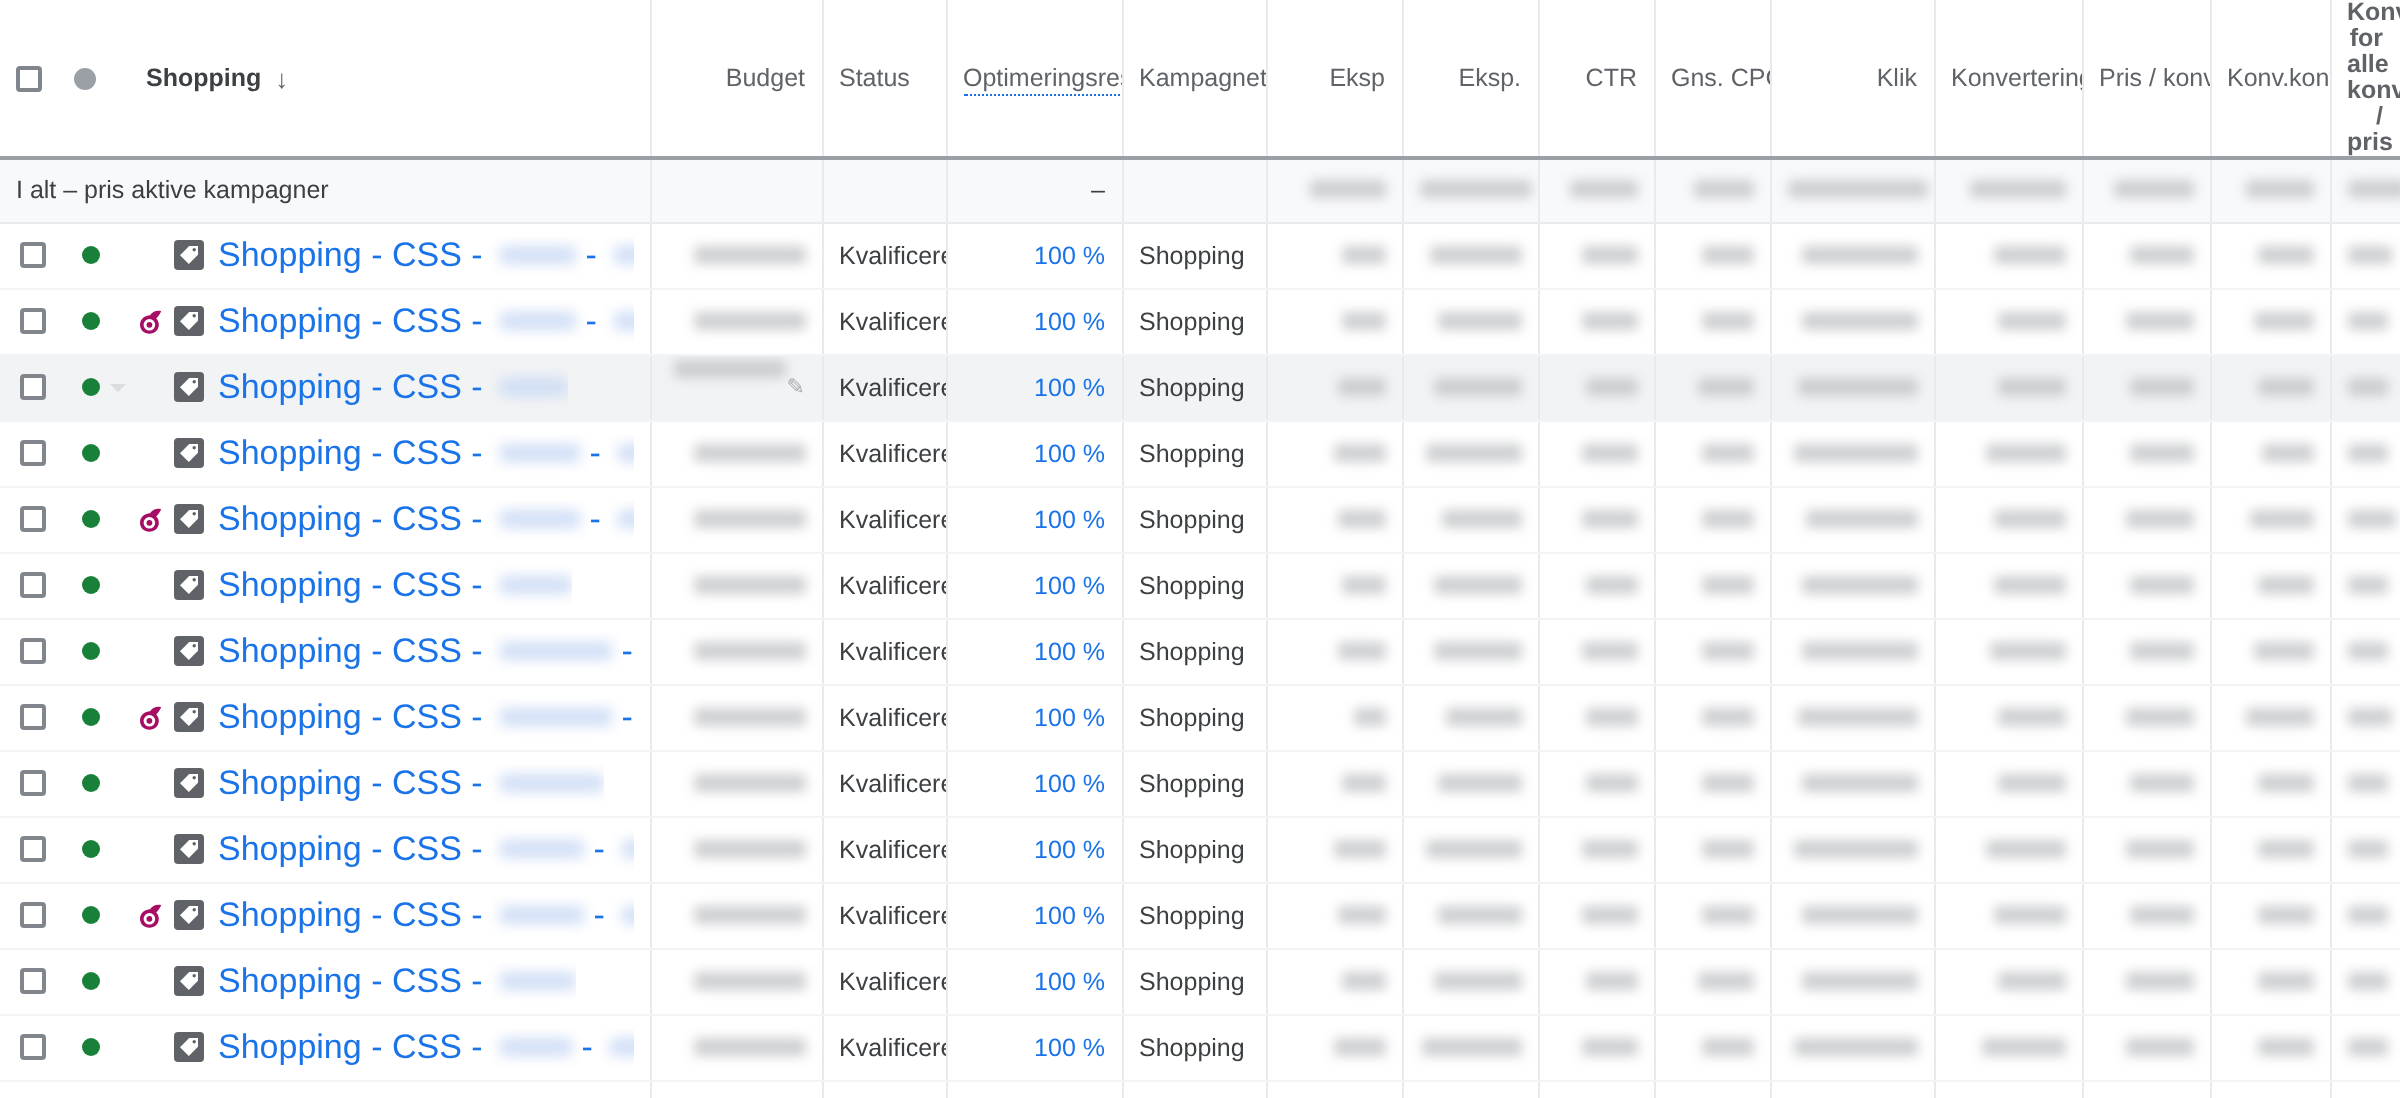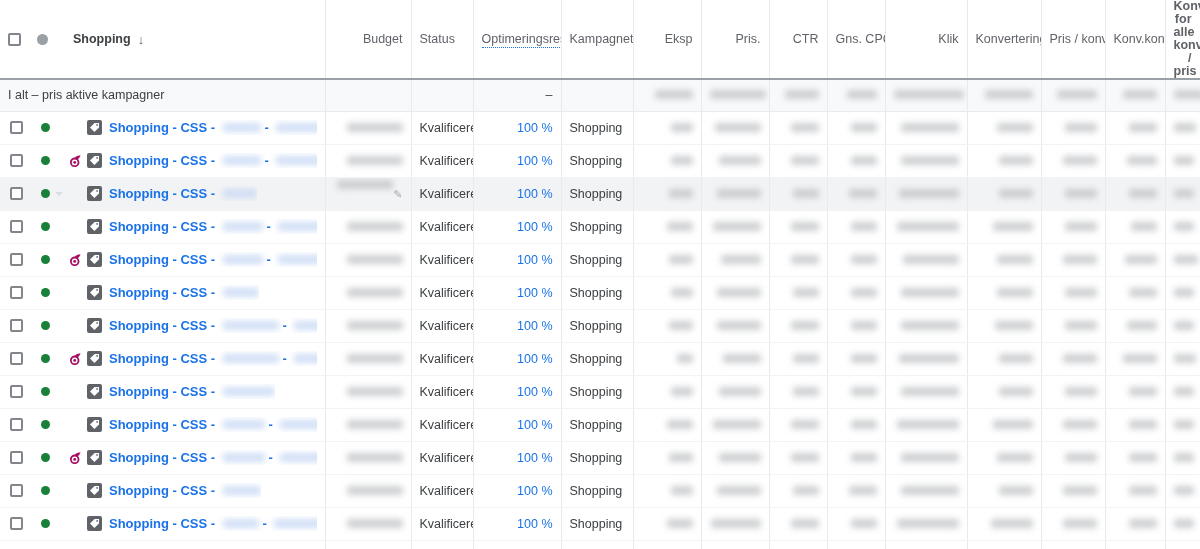--- a/index.html
+++ b/index.html
@@ -61,22 +61,22 @@
   }
   .caret{
     margin-left:5px;width:0;height:0;border-left:4px solid transparent;
     border-right:4px solid transparent;border-top:4px solid #dadce0;flex:0 0 auto;
   }
   .caret.hidden{visibility:hidden;}
   .exp-icon{margin-left:5px;flex:0 0 auto;display:block;}
   .exp-icon.hidden{visibility:hidden;}
   .tag-icon{margin-left:5px;flex:0 0 auto;display:block;}
   .camp-link{
-    margin-left:7px;color:#1a73e8;font-size:13px;white-space:nowrap;
-    overflow:hidden;cursor:pointer;font-weight:bold;
+    margin-left:7px;color:#1a73e8;font-size:17px;white-space:nowrap;
+    overflow:hidden;cursor:pointer;
   }
   .redact{
     display:inline-block;border-radius:2px;vertical-align:middle;
     background:#c9d9f5;filter:blur(3.2px);opacity:.85;height:9px;
     margin-left:4px;position:relative;top:-1px;
   }
   .redact.grey{background:#c2c4c7;filter:blur(3px);opacity:.8;}
   .num .redact{margin-left:0;}
   .sep{color:#1a73e8;}
   .pct{color:#1a73e8;}
@@ -114,21 +114,21 @@
             <span class="sort-arrow">↓</span>
           </div>
         </th>
         <th class="num">Budget</th>
         <th class="lft">Status</th>
         <th class="num">
           <span class="dotted">Optimeringsres</span>
         </th>
         <th class="lft">Kampagnetype</th>
         <th class="num">Eksp</th>
-        <th class="num">Pris.</th>
+        <th class="num">Eksp.</th>
         <th class="num">CTR</th>
         <th class="num">Gns. CPC</th>
         <th class="num">Klik</th>
         <th class="num">Konvertering</th>
         <th class="num">Pris / konv.</th>
         <th class="num">Konv.konv</th>
         <th class="multi">Konv.værdi for alle konv. / pris</th>
       </tr>
     </thead>
 

